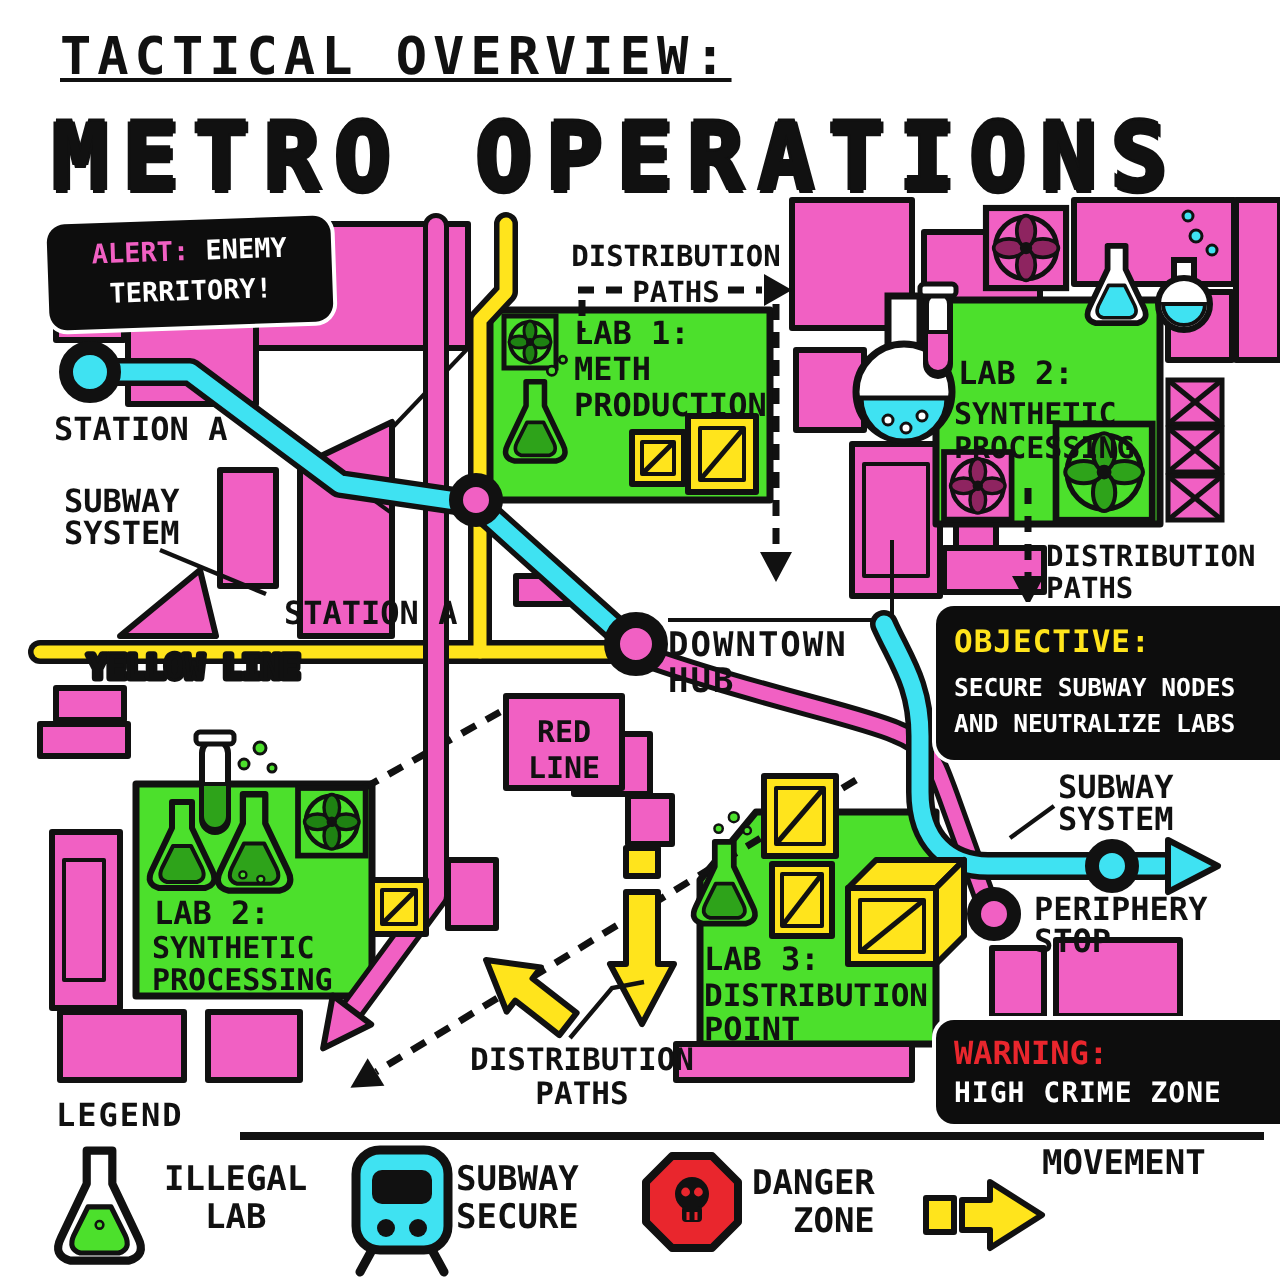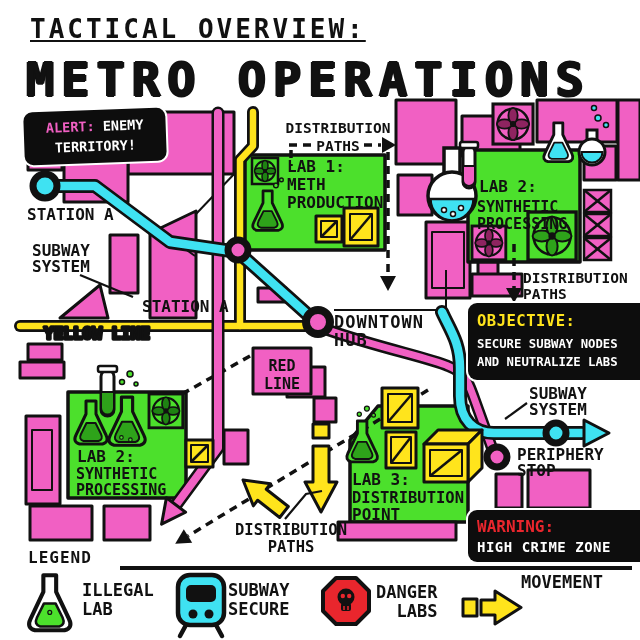--- a/index.html
+++ b/index.html
@@ -18,21 +18,21 @@
   .alert .pink{color:#F160C3;}
   .objective{left:468px;top:303px;width:166px;padding:9px 8px 8px 9px;}
   .objective .obj-title{color:#FFE41C;font-size:15.5px;letter-spacing:0.5px;margin-bottom:5px;}
   .objective .obj-line{color:#fff;font-size:12.3px;line-height:1.5;white-space:nowrap;}
   .warning{left:468px;top:510px;width:172px;padding:7px 9px;}
   .warning .warn-title{color:#E9262D;font-size:16px;margin-bottom:3px;}
   .warning .warn-line{color:#fff;font-size:14px;letter-spacing:0.5px;white-space:nowrap;}
   .legend-title{left:28px;top:548px;font-size:16px;font-weight:bold;letter-spacing:1px;}
   .legend-rule{left:120px;top:566px;width:512px;height:3.5px;background:#111;}
   .legend-label{position:absolute;font-size:17px;font-weight:bold;line-height:1.12;white-space:pre-line;}
-  .ll1{left:82px;top:581px;}
+  .ll1{left:82px;top:581px;text-align:center;}
   .ll2{left:228px;top:581px;}
   .ll3{left:376px;top:583px;text-align:right;}
   .ll4{left:521px;top:573px;}
 </style>
 </head>
 <body>
 
 <div class="abs kicker">TACTICAL OVERVIEW:</div>
 <div class="abs main-title">METRO OPERATIONS</div>
 
@@ -384,14 +384,14 @@
 
 <div class="callout warning">
   <div class="warn-title">WARNING:</div>
   <div class="warn-line">HIGH CRIME ZONE</div>
 </div>
 
 <div class="abs legend-title">LEGEND</div>
 <div class="abs legend-rule"></div>
 <div class="legend-label ll1"><span>ILLEGAL</span><br><span>LAB</span></div>
 <div class="legend-label ll2"><span>SUBWAY</span><br><span>SECURE</span></div>
-<div class="legend-label ll3"><span>DANGER</span><br><span>LABS</span></div>
+<div class="legend-label ll3"><span>DANGER</span><br><span>ZONE</span></div>
 <div class="legend-label ll4"><span>MOVEMENT</span></div>
 
 </body></html>

